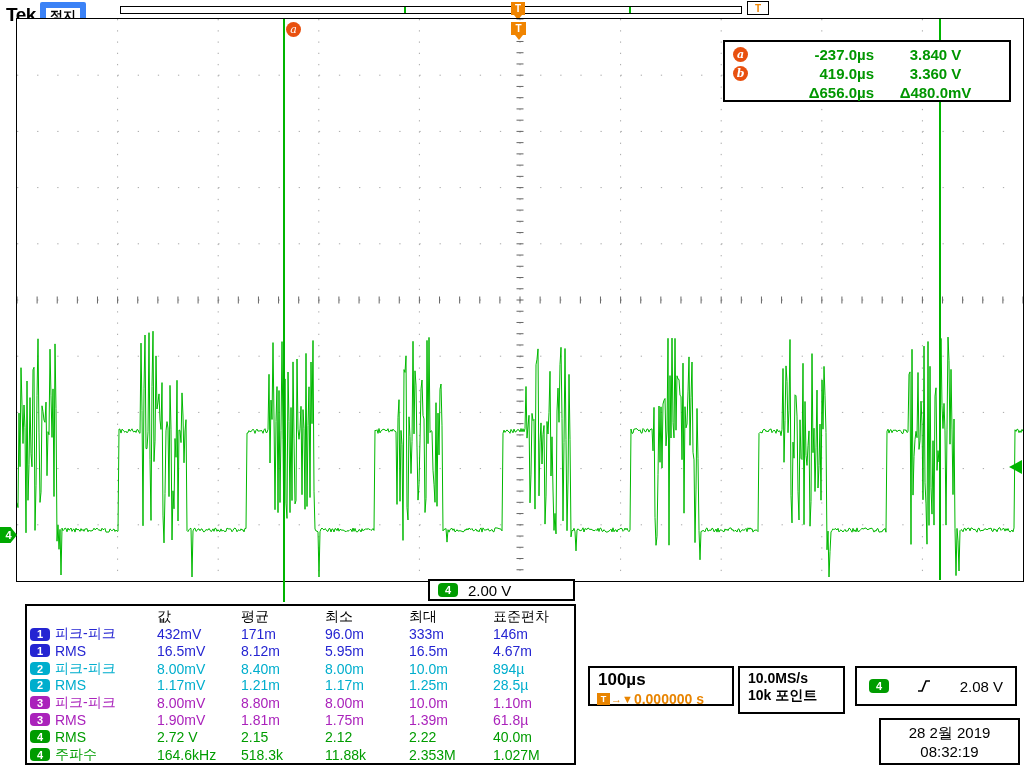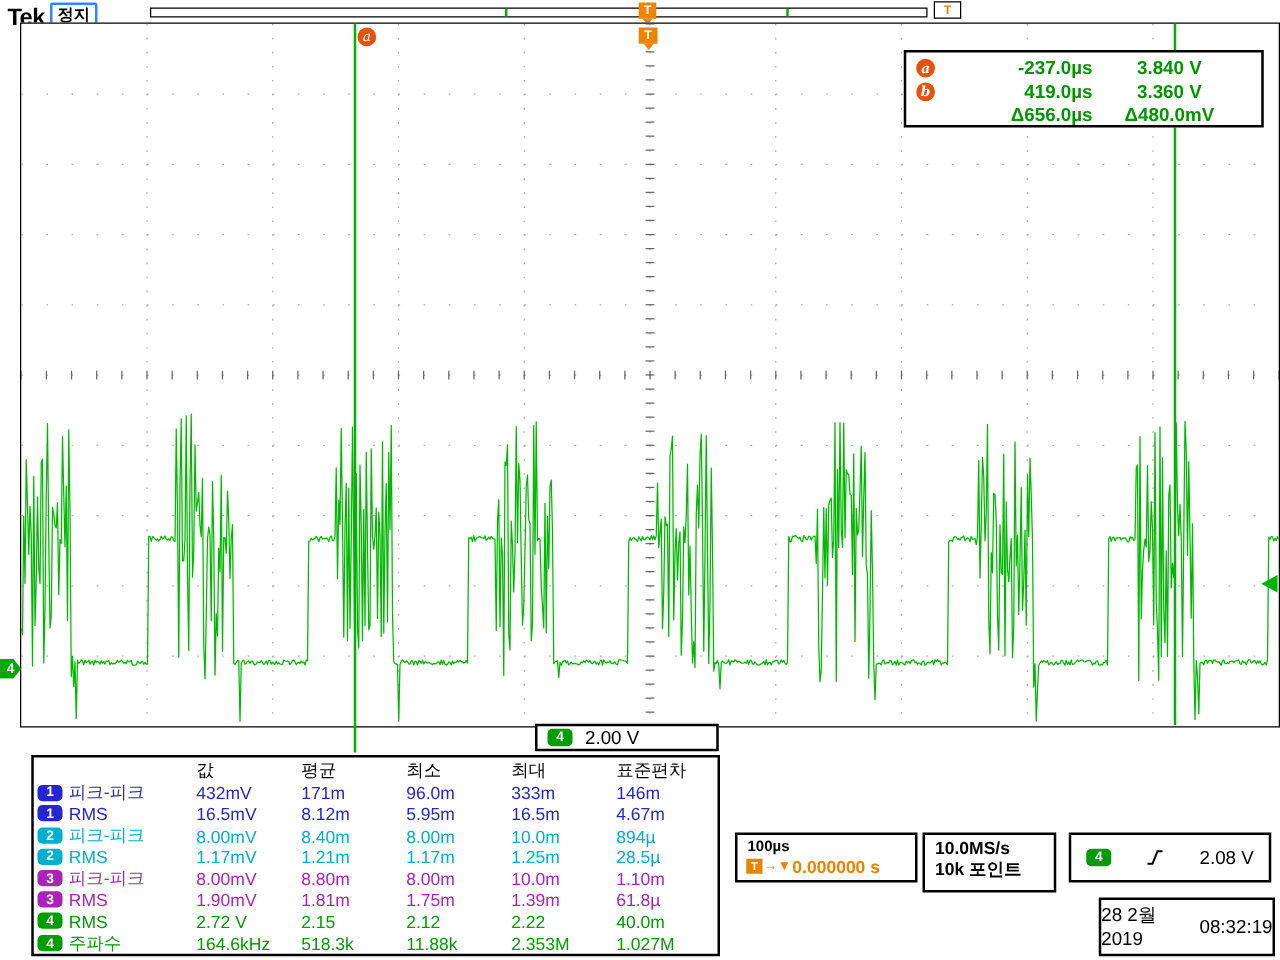--- a/index.html
+++ b/index.html
@@ -3,21 +3,21 @@
 <meta charset="utf-8">
 <style>
   *{box-sizing:border-box;margin:0;padding:0}
   html,body{background:#fff}
   body{width:1024px;height:768px;position:relative;overflow:hidden;
        font-family:"Liberation Sans","DejaVu Sans",sans-serif;color:#000}
 
   
   .logo{position:absolute;left:6px;top:4px;font-size:19px;font-weight:bold;letter-spacing:-0.5px}
   .acq-status{position:absolute;left:40px;top:2px;font-size:13px;font-weight:bold;
-              border:2px solid #3b82f6;border-radius:2px;padding:0 4px;line-height:15px}
+              border:6px solid #3b82f6;border-radius:2px;padding:0 4px;line-height:15px}
 
   
   .record-view{position:absolute;left:120px;top:6px;width:622px;height:8px;
                border:1px solid #000;background:#fff}
   .rv-tick{position:absolute;top:0;width:2px;height:6px;background:#00b400}
   .rv-t1{left:283px}
   .rv-t2{left:508px}
   .rv-trig{position:absolute;left:390px;top:-5px;width:14px;height:13px;background:#f08400;
            color:#fff;font-size:10px;font-weight:bold;display:flex;align-items:center;justify-content:center}
   .rv-trig .tri{position:absolute;top:13px;left:3px;width:0;height:0;
@@ -69,35 +69,35 @@
   .mrow span{white-space:nowrap}
   .mhead{color:#000;font-weight:normal}
   .mbadge{margin-left:3px;width:20px;height:13px}
   .c1{color:#2525d2}.c1 .mbadge{background:#2525d2}
   .c2{color:#00aecd}.c2 .mbadge{background:#00aecd}
   .c3{color:#aa22bb}.c3 .mbadge{background:#aa22bb}
   .c4{color:#009c00}.c4 .mbadge{background:#009c00}
 
   
   .hbox{position:absolute;left:588px;top:666px;width:146px;height:40px;border:2px solid #000;background:#fff;z-index:4}
-  .hscale{font-size:12px;font-weight:bold;padding:2px 0 0 8px}
+  .hscale{font-size:17px;font-weight:bold;padding:2px 0 0 8px}
   .hpos{display:flex;align-items:center;padding-left:7px;color:#e88400;font-weight:bold;font-size:14px;margin-top:1px}
   .tsq{width:13px;height:12px;background:#e88400;color:#fff;font-size:9px;font-weight:bold;
        display:inline-flex;align-items:center;justify-content:center;margin-right:1px}
   .harrow{font-size:11px;margin-right:1px}
 
   .acqbox{position:absolute;left:738px;top:666px;width:107px;height:48px;border:2px solid #000;background:#fff;
           font-size:14px;font-weight:bold;padding:2px 0 0 8px;z-index:4}
   .acqbox div{line-height:17px}
 
   .trigbox{position:absolute;left:855px;top:666px;width:162px;height:40px;border:2px solid #000;background:#fff;
            display:flex;align-items:center;justify-content:space-between;padding:0 12px;font-size:15px;z-index:4}
 
   .dtbox{position:absolute;left:879px;top:718px;width:141px;height:47px;border:2px solid #000;background:#fff;
-         display:flex;flex-direction:row;align-items:center;justify-content:center;font-size:15px;z-index:4}
+         display:flex;flex-direction:column;align-items:center;justify-content:center;font-size:15px;z-index:4}
   .dtbox div{line-height:19px}
 </style>
 </head>
 <body>
 
 <div class="logo">Tek</div>
 <div class="acq-status">정지</div>
 
 <div class="record-view">
   <div class="rv-tick rv-t1"></div>

